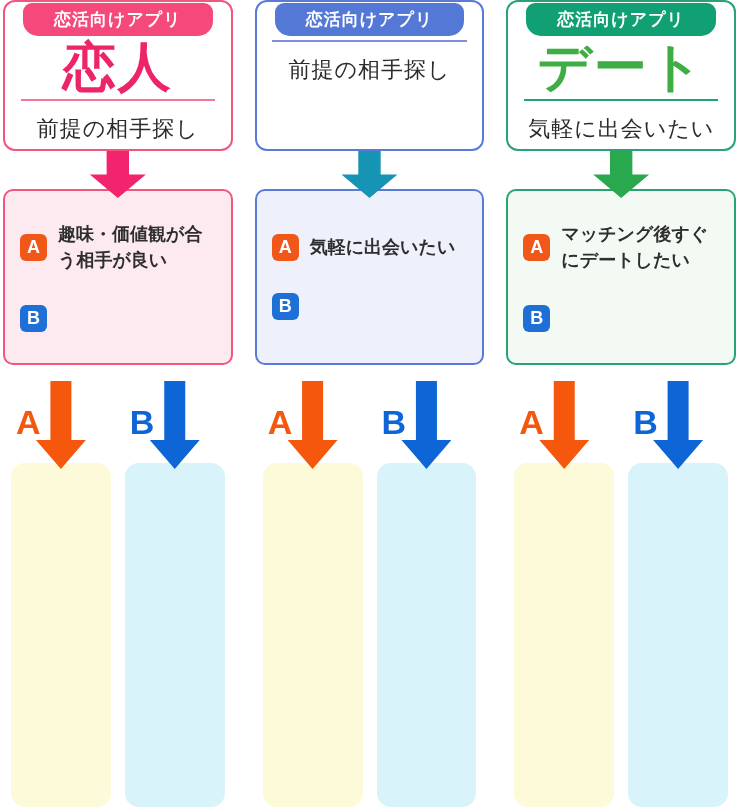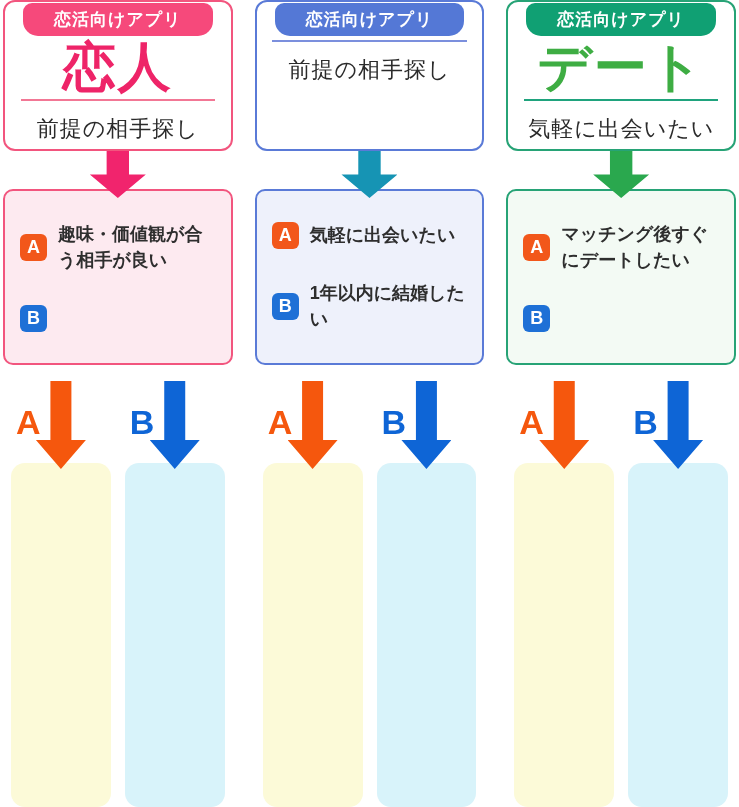--- a/index.html
+++ b/index.html
@@ -158,21 +158,20 @@
       <div class="card-subtitle">前提の相手探し</div>
     </div>
     <div class="connector"></div>
     <div class="option-box">
       <div class="option">
         <span class="option-key key-a">A</span>
         <span class="option-text">気軽に出会いたい</span>
       </div>
       <div class="option">
         <span class="option-key key-b">B</span>
-        <span class="option-text">1年以内に結婚したい</span>
       </div>
     </div>
     <div class="results-arrows">
       <div class="result-arrow-group">
         <span class="result-letter res-a">A</span>
         <div class="tall-arrow res-a"></div>
       </div>
       <div class="result-arrow-group">
         <span class="result-letter res-b">B</span>
         <div class="tall-arrow res-b"></div>

